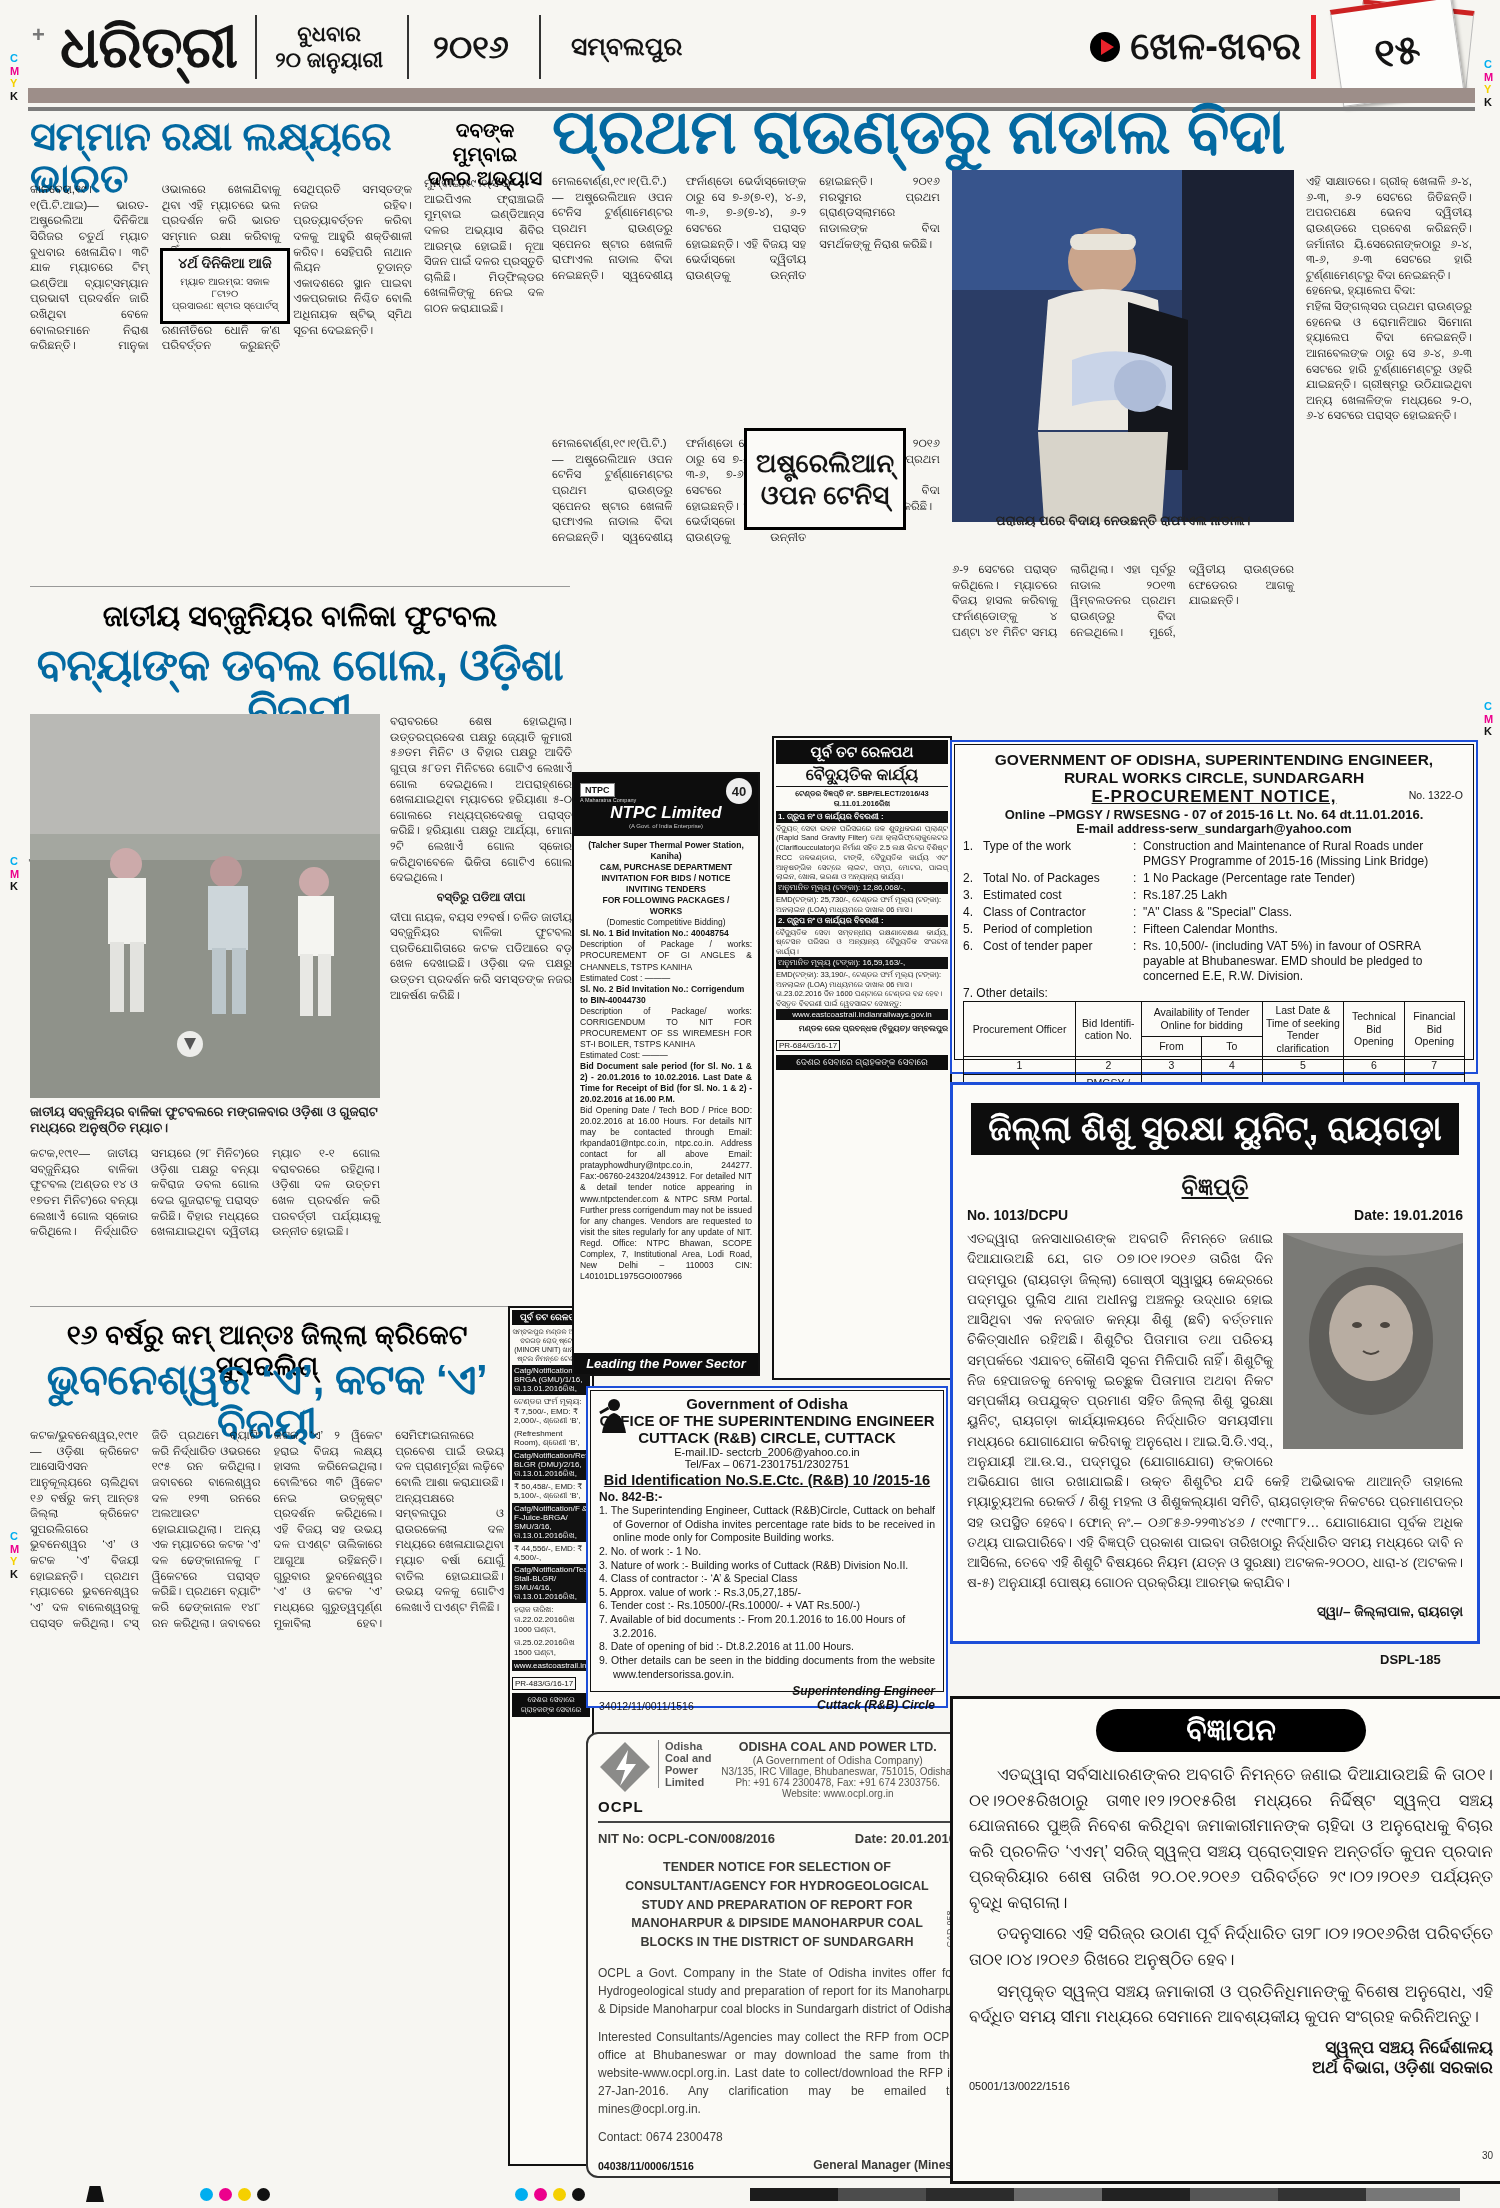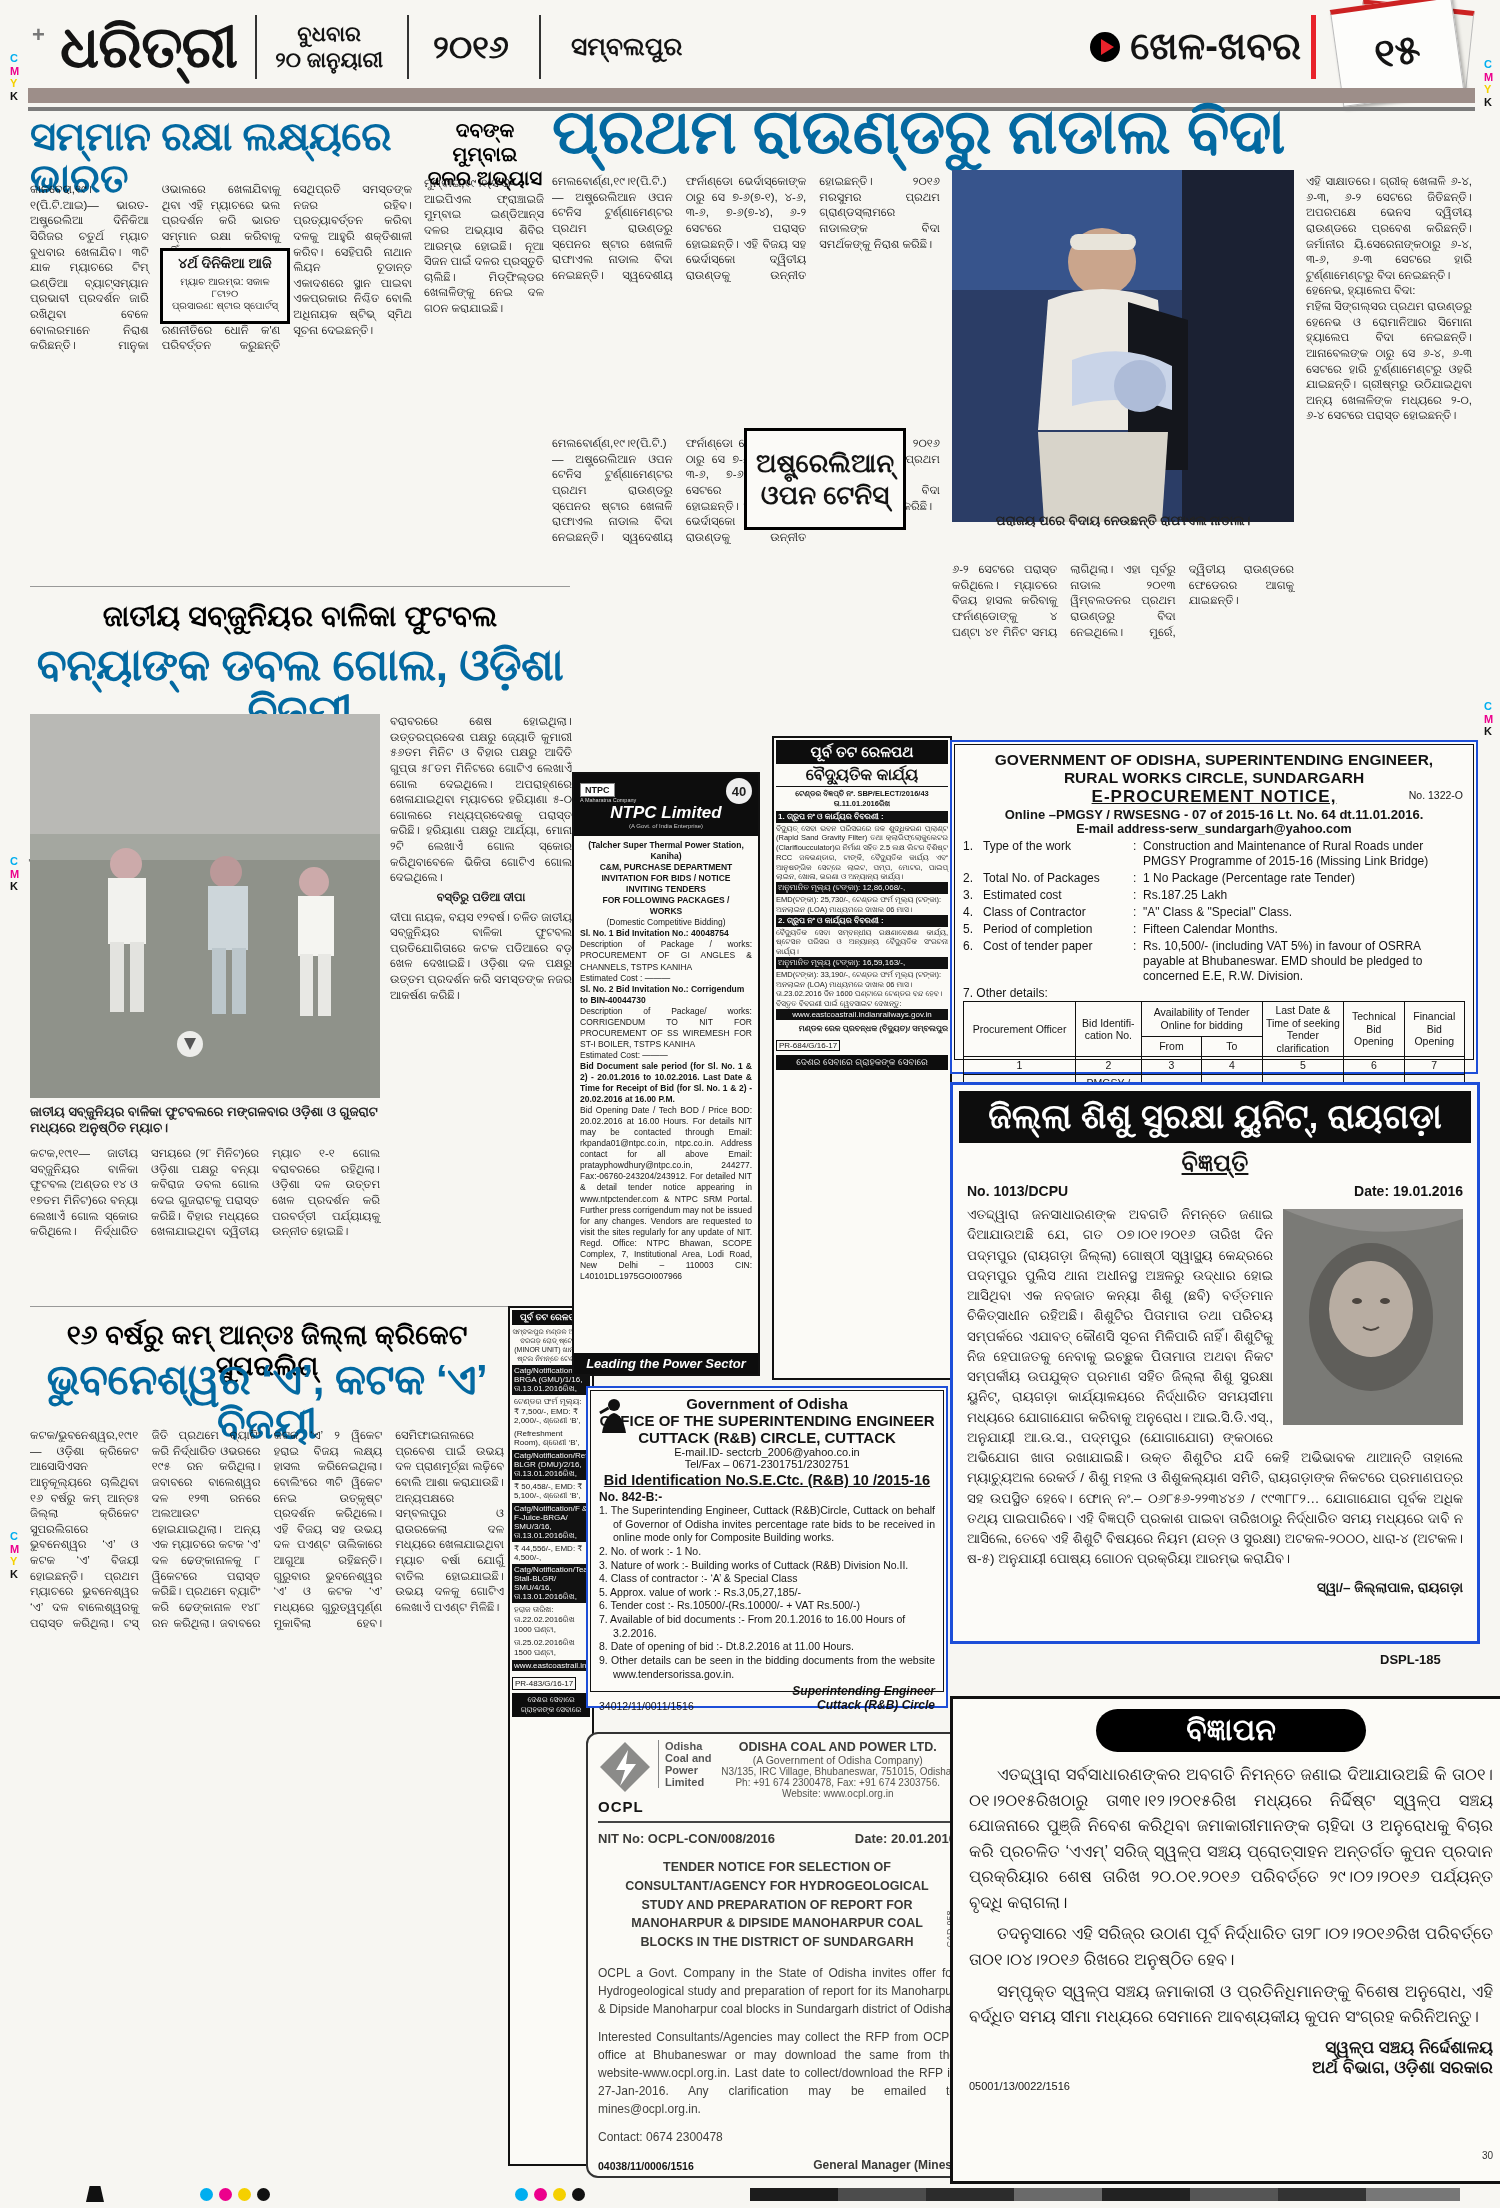--- a/index.html
+++ b/index.html
@@ -359,21 +359,21 @@
         <div style="font-size:11px;">25133/11/0028/1516</div>
         <div class="right bold" style="font-size:12px;">
           <div>Sd./- Superintending Engineer</div>
           <div>Rural Works Circle, Sundargarh</div>
         </div>
       </div>
     </div>
   </div>
 
   <div class="abs notice" style="left:950px;top:1082px;width:524px;height:556px;border-width:3px;">
-    <div class="blackbar center bold" style="font-size:34px;padding:6px 16px;margin:6px;">ଜିଲ୍ଲା ଶିଶୁ ସୁରକ୍ଷା ୟୁନିଟ୍, ରାୟଗଡ଼ା</div>
+    <div class="blackbar center bold" style="font-size:34px;padding:6px 16px;margin:18px;">ଜିଲ୍ଲା ଶିଶୁ ସୁରକ୍ଷା ୟୁନିଟ୍, ରାୟଗଡ଼ା</div>
     <div class="center bold" style="font-size:24px;text-decoration:underline;margin:2px 0 6px;">ବିଜ୍ଞପ୍ତି</div>
     <div style="display:flex;justify-content:space-between;padding:0 14px;font-size:14px;font-weight:bold;">
       <span>No. 1013/DCPU</span>
       <span>Date: 19.01.2016</span>
     </div>
     <div style="padding:6px 14px;font-size:13.5px;line-height:1.5;text-align:justify;">
       <div class="photo" style="float:right;width:180px;height:216px;margin:4px 0 6px 10px;">
         <svg width="180" height="216" viewBox="0 0 180 216">
           <rect width="180" height="216" fill="#8e8d8a"></rect>
           <path d="M0 0 Q90 40 180 10 L180 216 L0 216 Z" fill="#7a7a76"></path>

